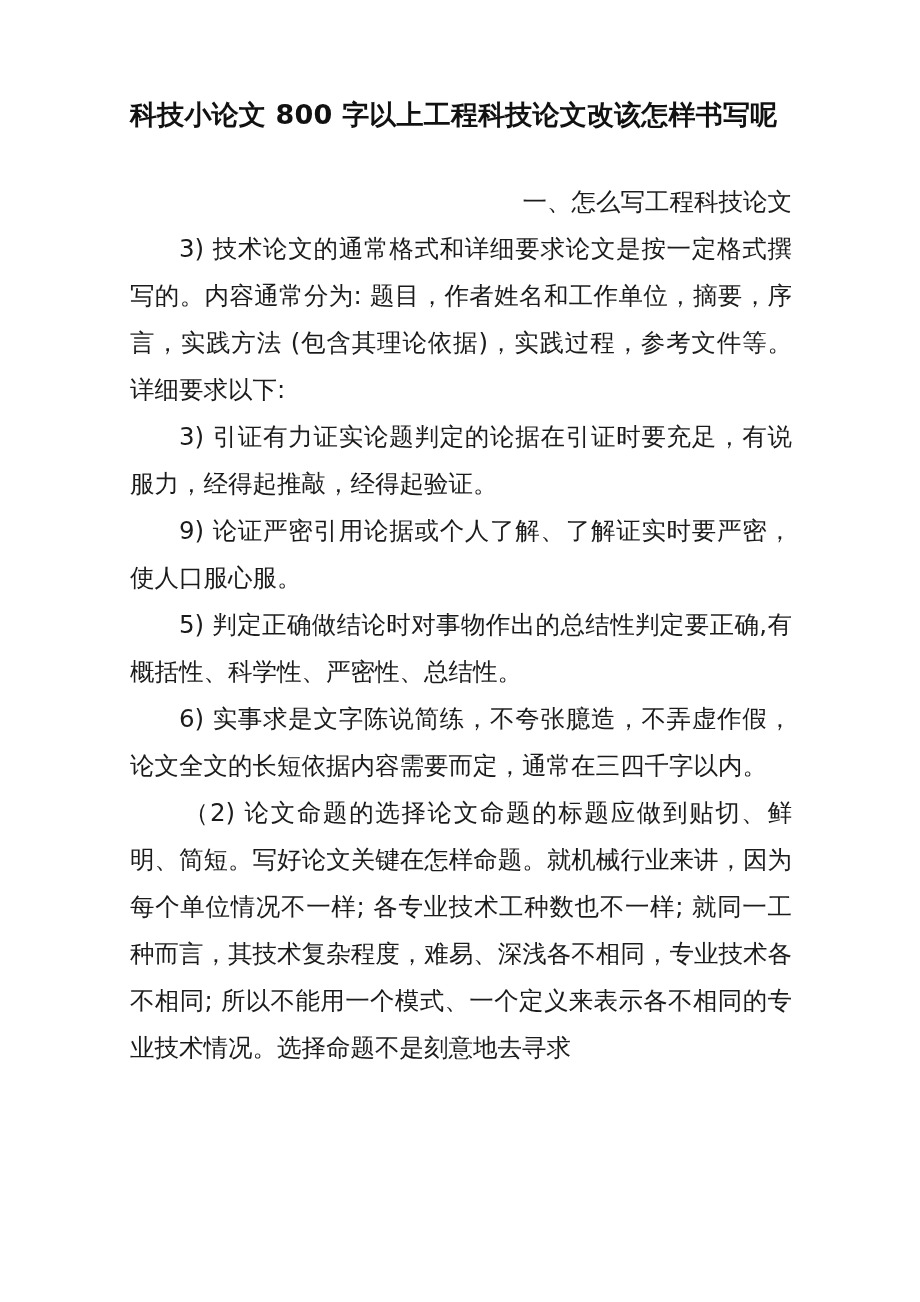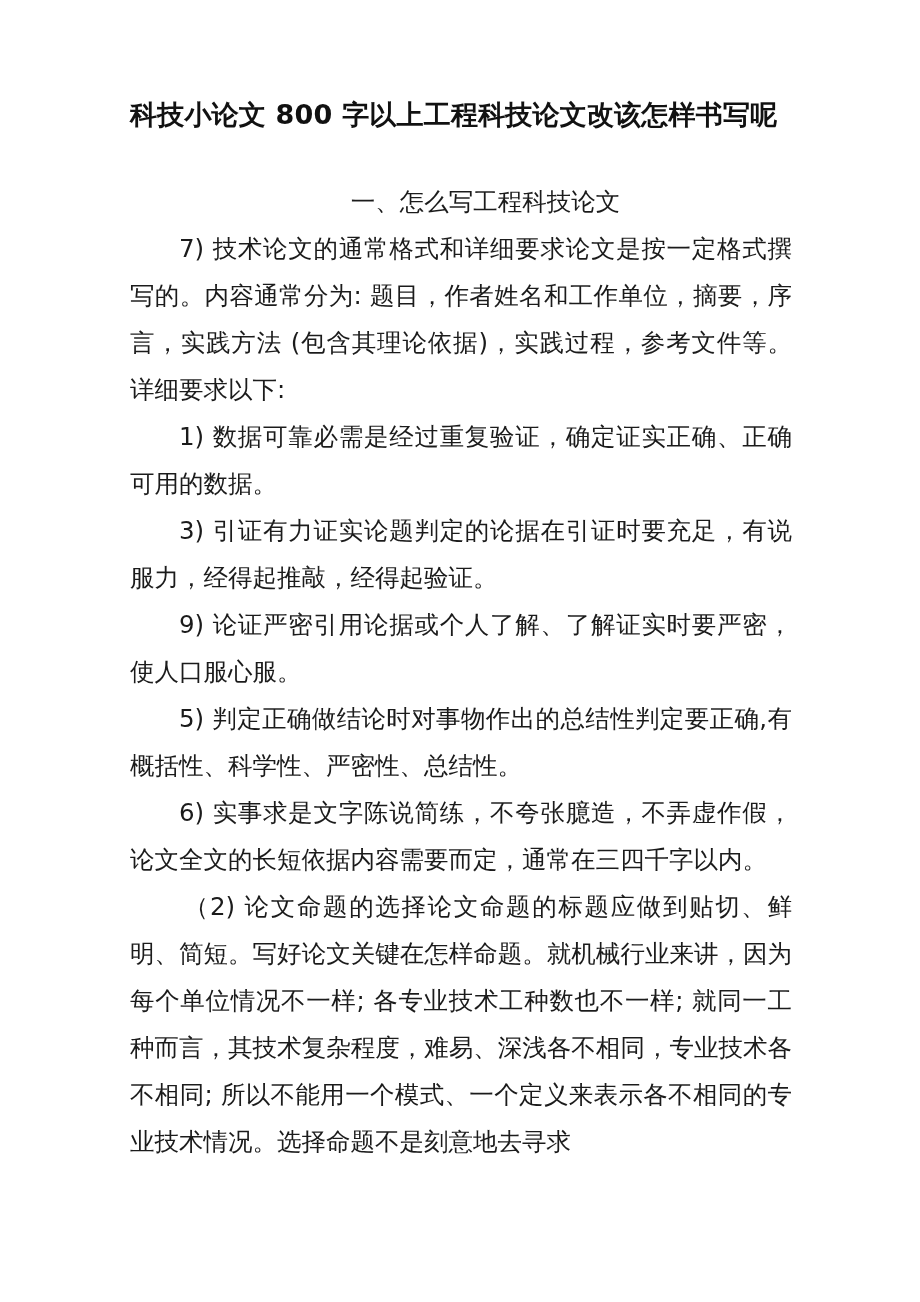--- a/index.html
+++ b/index.html
@@ -58,36 +58,35 @@
     letter-spacing: 0px;
     word-break: break-all;
   }
 
   .para.indent-wide {
     text-indent: 2.2em;
   }
 
   
   .para.short {
-    text-align: center;
+    text-align: right;
   }
 </style>
 </head>
 <body>
 
 <div class="page">
 
   <div class="doc-body">
 
     <h1 class="doc-title">科技小论文 800 字以上工程科技论文改该怎样书写呢</h1>
 
     <div class="para-stack">
       <p class="para short">一、怎么写工程科技论文</p>
-      <p class="para">7) 技术论文的通常格式和详细要求论文是按一定格式撰写的。内容通常分为: 题目，作者姓名和工作单位，摘要，序言，实践方法 (包含其理论依据)，实践过程，参考文件等。详细要求以下:</p>
-      <p class="para">1) 数据可靠必需是经过重复验证，确定证实正确、正确可用的数据。</p>
+      <p class="para">3) 技术论文的通常格式和详细要求论文是按一定格式撰写的。内容通常分为: 题目，作者姓名和工作单位，摘要，序言，实践方法 (包含其理论依据)，实践过程，参考文件等。详细要求以下:</p>
       <p class="para">3) 引证有力证实论题判定的论据在引证时要充足，有说服力，经得起推敲，经得起验证。</p>
       <p class="para">9) 论证严密引用论据或个人了解、了解证实时要严密，使人口服心服。</p>
       <p class="para">5) 判定正确做结论时对事物作出的总结性判定要正确,有概括性、科学性、严密性、总结性。</p>
       <p class="para">6) 实事求是文字陈说简练，不夸张臆造，不弄虚作假，论文全文的长短依据内容需要而定，通常在三四千字以内。</p>
       <p class="para indent-wide">（2) 论文命题的选择论文命题的标题应做到贴切、鲜明、简短。写好论文关键在怎样命题。就机械行业来讲，因为每个单位情况不一样; 各专业技术工种数也不一样; 就同一工种而言，其技术复杂程度，难易、深浅各不相同，专业技术各不相同; 所以不能用一个模式、一个定义来表示各不相同的专业技术情况。选择命题不是刻意地去寻求</p>
     </div>
 
   </div>
 
 </div>

